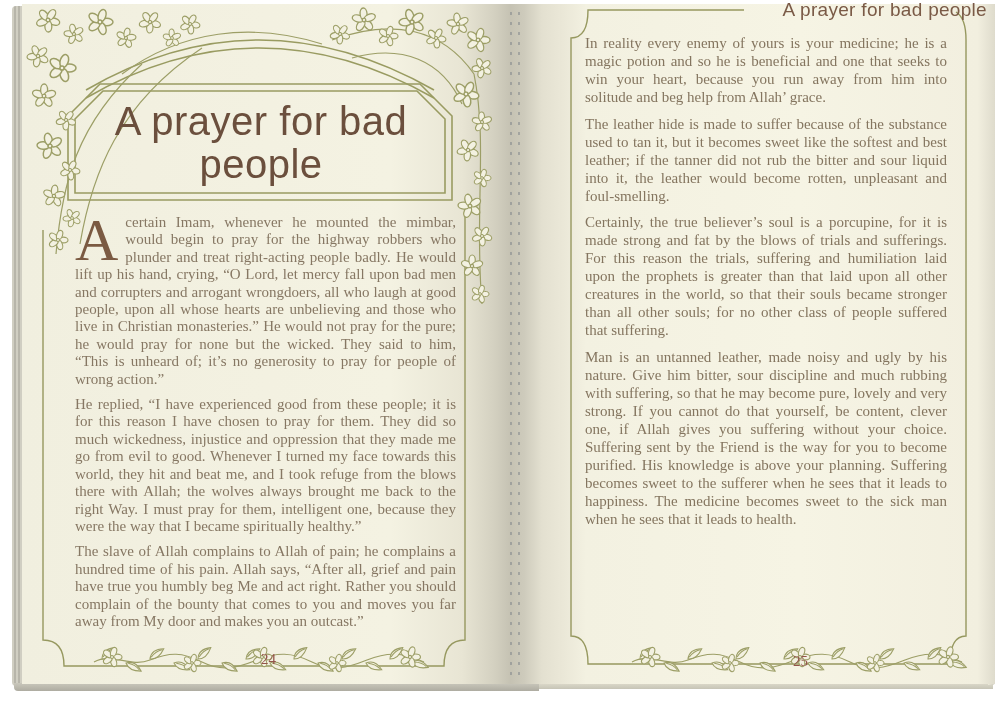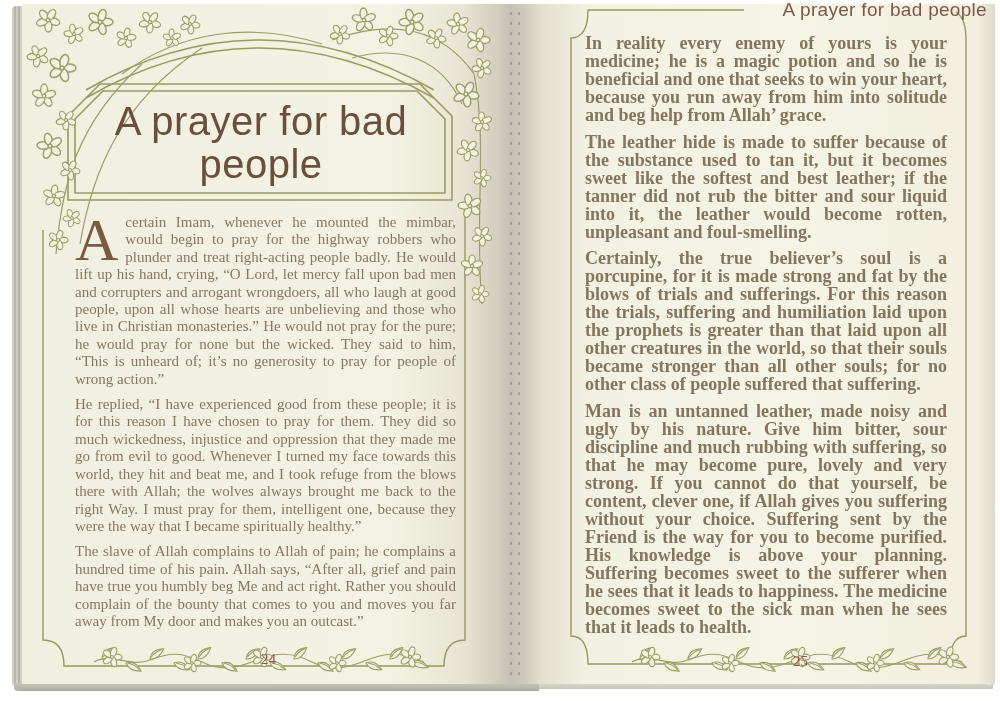--- a/index.html
+++ b/index.html
@@ -39,21 +39,21 @@
     text-align:center;font-family:"Liberation Sans",sans-serif;font-weight:400;
     font-size:40px;line-height:43px;color:#6b4f3d;letter-spacing:.5px;}
   .bodyL{position:absolute;left:53px;top:210px;width:381px;z-index:2;
     font-size:15px;line-height:17.4px;color:#867763;text-align:justify;}
   .bodyL p{margin:0 0 8px 0;}
   .dropcap{float:left;font-size:60px;line-height:47px;padding:3px 7px 0 0;color:#7b5a42;}
 
   .runhead{position:absolute;top:-5px;right:8px;z-index:2;white-space:nowrap;
     font-family:"Liberation Sans",sans-serif;font-size:19px;color:#7a5a46;letter-spacing:.3px;}
   .bodyR{position:absolute;left:25px;top:30px;width:362px;z-index:2;
-    font-size:18px;line-height:18px;color:#84755f;text-align:justify;font-weight:bold;}
+    font-size:15px;line-height:18px;color:#84755f;text-align:justify;}
   .bodyR p{margin:0 0 8.5px 0;}
 
   .pnum{position:absolute;left:0;right:0;text-align:center;z-index:3;
     font-size:15px;color:#94544b;}
   .pnumL{top:647px;transform:translateX(10px);}
   .pnumR{top:649px;transform:translateX(23px);}
 </style>
 </head>
 <body>
 

